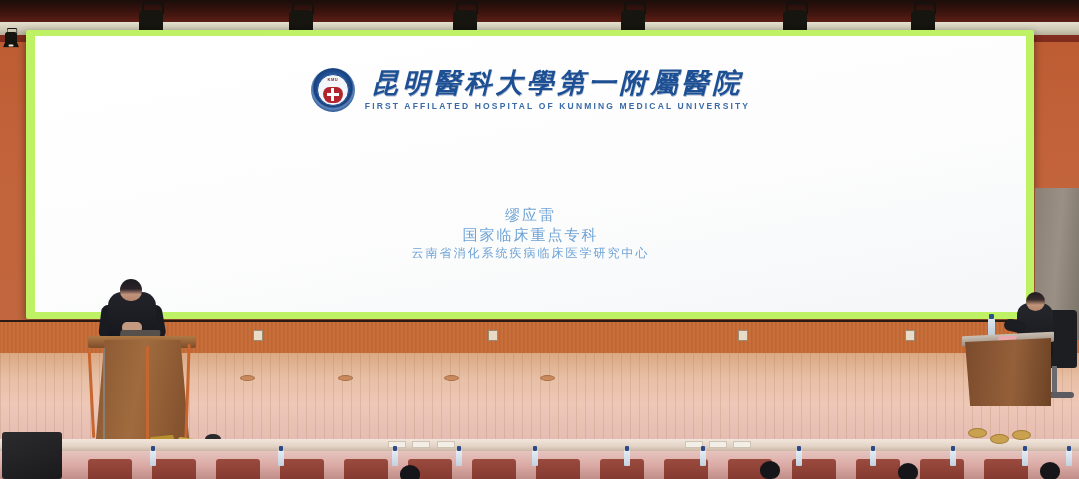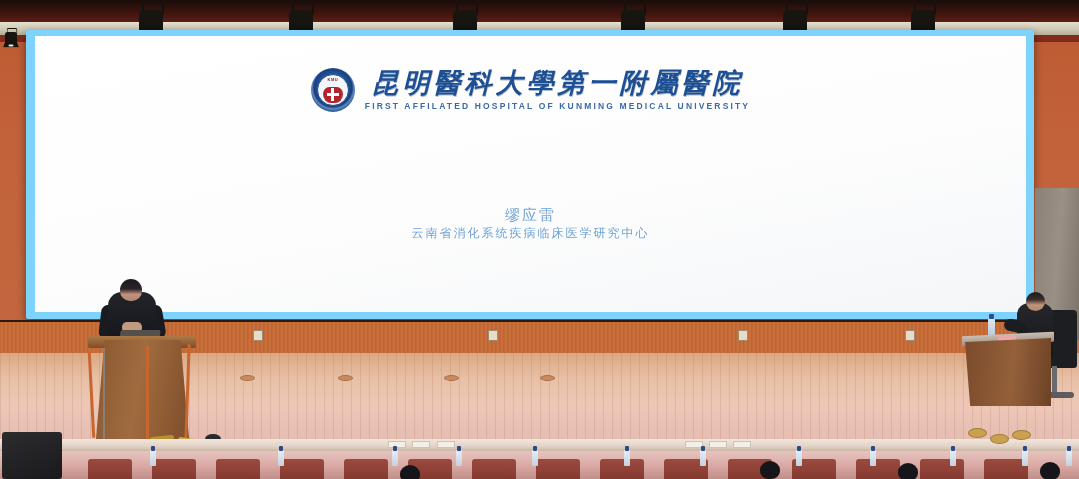--- a/index.html
+++ b/index.html
@@ -27,21 +27,21 @@
   .light .barn{position:absolute;left:-3px;top:24px;width:32px;height:15px;
         background:#15130e;
         clip-path:polygon(18% 0,82% 0,100% 100%,0 100%);}
   .light .lens{position:absolute;left:8px;top:33px;width:10px;height:4px;
         background:#efeadd;border-radius:2px;}
   .light.small{transform:scale(.68);transform-origin:top center;}
   .light.tiny{transform:scale(.5);transform-origin:top center;}
 
   
   .screen-frame{position:absolute;left:26px;top:30px;width:1008px;height:289px;
-        background:#7dd3fc;border-radius:2px;
+        background:#bef264;border-radius:2px;
         box-shadow:0 3px 9px rgba(0,0,0,.45);}
   .screen{position:absolute;left:9px;top:6px;right:8px;bottom:7px;
         background:linear-gradient(170deg,#ffffff 0%,#fdfdfd 55%,#f4f6f8 100%);
         overflow:hidden;}
 
   
   .slide{position:absolute;inset:0;}
   .logo-row{position:absolute;left:0;right:0;top:32px;display:flex;
         align-items:center;justify-content:center;gap:10px;}
   .emblem{width:44px;height:44px;border-radius:50%;flex:none;position:relative;
@@ -285,20 +285,21 @@
           </div>
           <div class="logo-text">
             <div class="cn-name">昆明醫科大學第一附屬醫院</div>
             <div class="en-name">FIRST AFFILATED HOSPITAL OF KUNMING MEDICAL UNIVERSITY</div>
           </div>
         </div>
 
 
         <div class="presenter">
           <div class="p-name">缪应雷</div>
+          <div class="p-l3">国家临床重点专科</div>
           <div class="p-l4">云南省消化系统疾病临床医学研究中心</div>
         </div>
 
       </div>
     </div>
   </div>
 
   <div class="wainscot">
     <div class="outlet" style="left:253px;"></div>
     <div class="outlet" style="left:488px;"></div>

